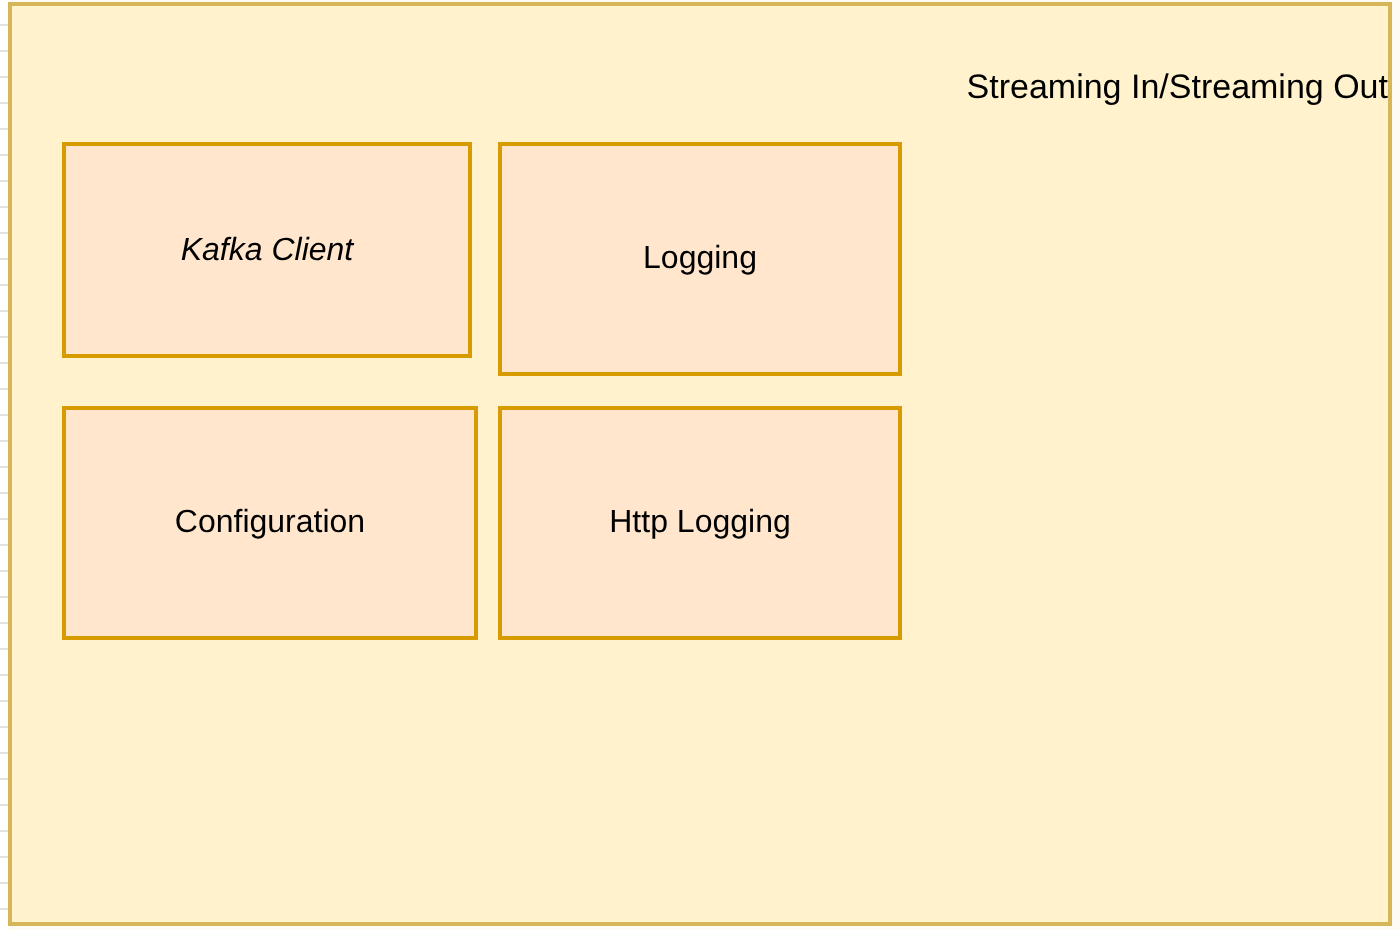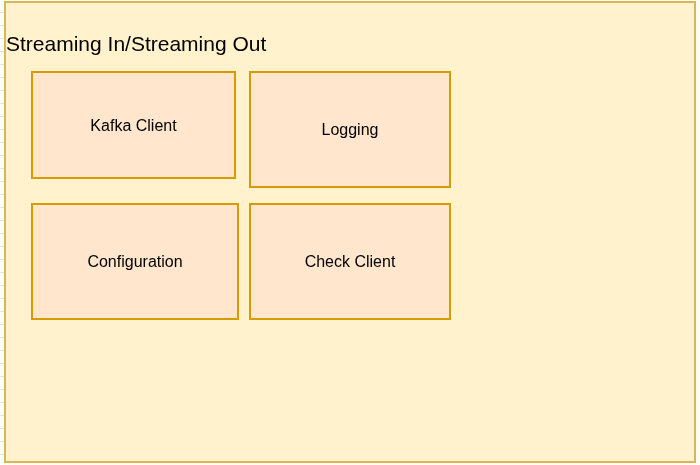--- a/index.html
+++ b/index.html
@@ -39,42 +39,42 @@
     width: 692px;
     height: 462px;
     box-sizing: border-box;
     background: var(--container-fill, #FFF2CC);
     border: 2px solid var(--container-stroke, #D6B656);
   }
   .title {
     position: absolute;
     left: 0; top: 28px;
     width: 100%;
-    text-align: left;
-    font-size: 21px;
+    text-align: right;
+    font-size: 17px;
     line-height: 25px;
     color: var(--text-color, #000000);
     white-space: nowrap;
   }
   .node {
     position: absolute;
     box-sizing: border-box;
     display: flex;
     align-items: center;
     justify-content: center;
     background: var(--box-fill, #FFE6CC);
     border: 2px solid var(--box-stroke, #D79B00);
     font-size: 16px;
     line-height: 19px;
     text-align: center;
     color: var(--text-color, #000000);
   }
   .node-label { padding: 0 4px; }
   
-  .n0 { left: 31px;  top: 71px;  width: 205px; height: 108px; }
+  .n0 { left: 31px;  top: 71px;  width: 205px; height: 108px; font-style: italic; }
   .n1 { left: 249px; top: 71px;  width: 202px; height: 117px; }
   .n2 { left: 469px; top: 71px;  width: 202px; height: 117px; }
   
   .n3 { left: 31px;  top: 203px; width: 208px; height: 117px; text-align: center; }
   .n4 { left: 249px; top: 203px; width: 202px; height: 117px; }
   .n5 { left: 468px; top: 203px; width: 203px; height: 117px; }
   
   .n6 { left: 31px;  top: 333px; width: 205px; height: 114px; }
 </style>
 </head>
@@ -95,18 +95,18 @@
   <div class="node n1">
     <span class="node-label">Logging</span>
   </div>
 
 
   <div class="node n3">
     <span class="node-label">Configuration</span>
   </div>
 
   <div class="node n4">
-    <span class="node-label">Check Client</span>
+    <span class="node-label">Http Logging</span>
   </div>
 
 
 
 </div>
 
 </body></html>

